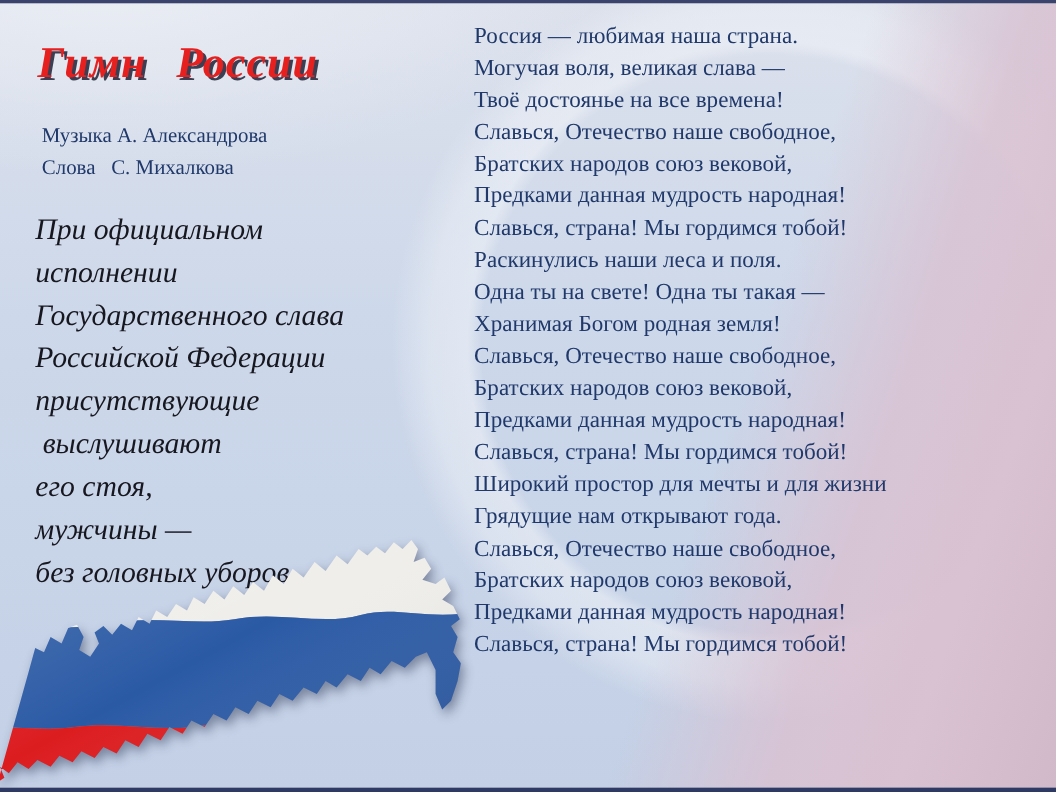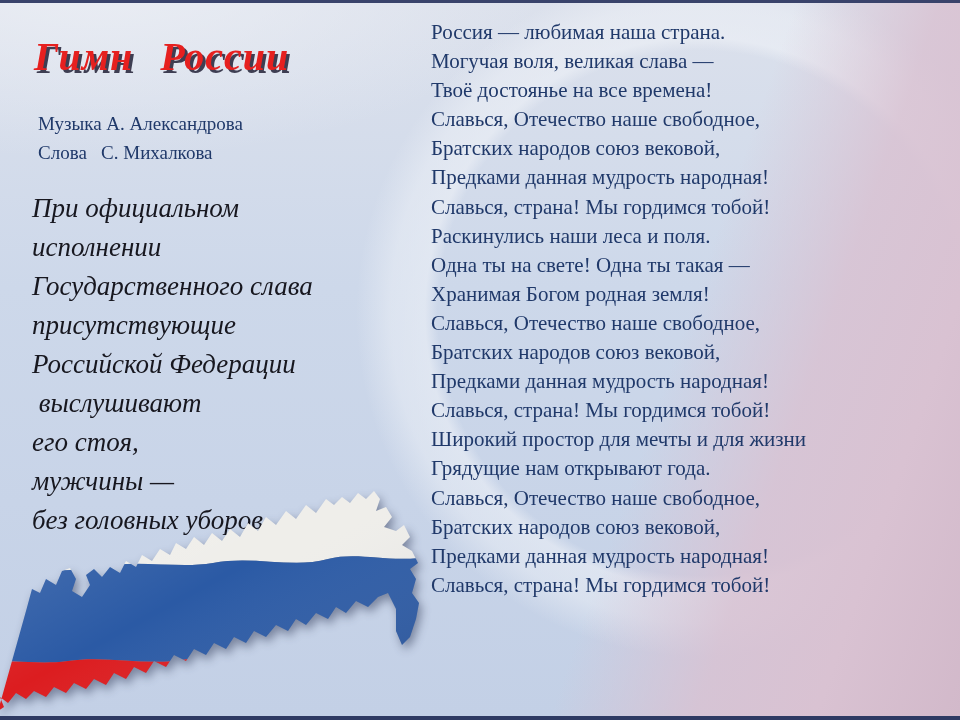--- a/index.html
+++ b/index.html
@@ -94,22 +94,22 @@
 
   <div class="credits">
       <div class="line">Музыка А. Александрова</div>
       <div class="line">Слова   С. Михалкова</div>
     </div>
 
   <div class="note">
       <div class="line">При официальном</div>
       <div class="line">исполнении</div>
       <div class="line">Государственного слава</div>
+      <div class="line">Российской Федерации</div>
       <div class="line">присутствующие</div>
-      <div class="line">Российской Федерации</div>
       <div class="line"> выслушивают</div>
       <div class="line">его стоя,</div>
       <div class="line">мужчины —</div>
       <div class="line">без головных уборов.</div>
     </div>
 
   <div class="lyrics">
       <div class="line">Россия — любимая наша страна.</div>
       <div class="line">Могучая воля, великая слава —</div>
       <div class="line">Твоё достоянье на все времена!</div>

